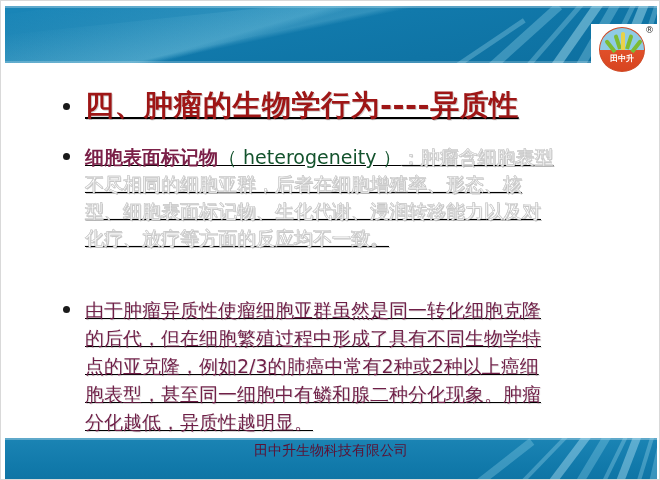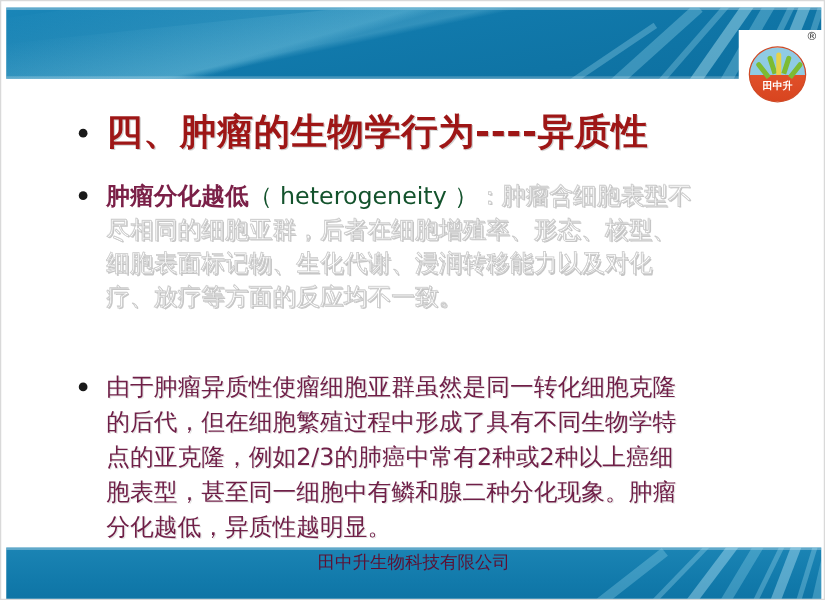--- a/index.html
+++ b/index.html
@@ -87,21 +87,21 @@
     left: 590px;
     top: 23px;
     width: 67px;
     height: 58px;
     background: #ffffff;
     z-index: 5;
   }
   .logo-oval {
     position: absolute;
     left: 8px;
-    top: 13px;
+    top: 3px;
     width: 46px;
     height: 45px;
     border-radius: 50%;
     background: linear-gradient(#8fcbe4 0%, #8fcbe4 52%, #e0502a 52%, #d8441f 100%);
     border: 1px solid #cf4a26;
     box-sizing: border-box;
     overflow: hidden;
   }
   .leaf {
     position: absolute;
@@ -133,20 +133,21 @@
     color: #333333;
     font-family: "DejaVu Sans", "Liberation Sans", sans-serif;
   }
 
   
   .content {
     position: absolute;
     left: 0;
     top: 72px;
     width: 592px;
+    text-decoration: underline;
   }
 
   .bullet-row {
     position: relative;
     display: block;
     padding-left: 84px;
     padding-right: 36px;
     box-sizing: border-box;
   }
   .dot {
@@ -283,21 +284,21 @@
 
   <div class="content">
 
     <div class="bullet-row b-title">
       <span class="dot"></span>
       <div class="title-text">四、肿瘤的生物学行为----异质性</div>
     </div>
 
     <div class="bullet-row b-two">
       <span class="dot"></span>
-      <div class="p-two"><span class="lead">肿瘤分化越低</span><span class="latin">（ heterogeneity ）</span><span class="ghost">：肿瘤含细胞表型</span><span class="ghost">不尽相同的细胞亚群，后者在细胞增殖率、形态、核型、细胞表面标记物、生化代谢、浸润转移能力以及对化疗、放疗等方面的反应均不一致。</span></div>
+      <div class="p-two"><span class="lead">细胞表面标记物</span><span class="latin">（ heterogeneity ）</span><span class="ghost">：肿瘤含细胞表型</span><span class="ghost">不尽相同的细胞亚群，后者在细胞增殖率、形态、核型、细胞表面标记物、生化代谢、浸润转移能力以及对化疗、放疗等方面的反应均不一致。</span></div>
     </div>
 
     <div class="bullet-row b-three">
       <span class="dot"></span>
       <div class="p-three">由于肿瘤异质性使瘤细胞亚群虽然是同一转化细胞克隆的后代，但在细胞繁殖过程中形成了具有不同生物学特点的亚克隆，例如2/3的肺癌中常有2种或2种以上癌细胞表型，甚至同一细胞中有鳞和腺二种分化现象。肿瘤分化越低，异质性越明显。</div>
     </div>
 
   </div>
 
   <div class="footer">

